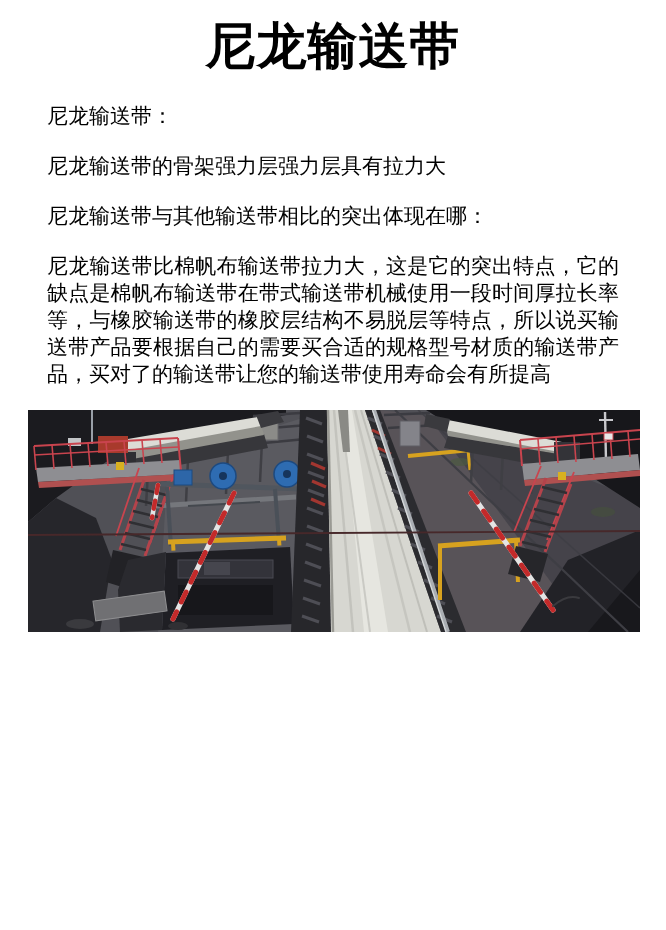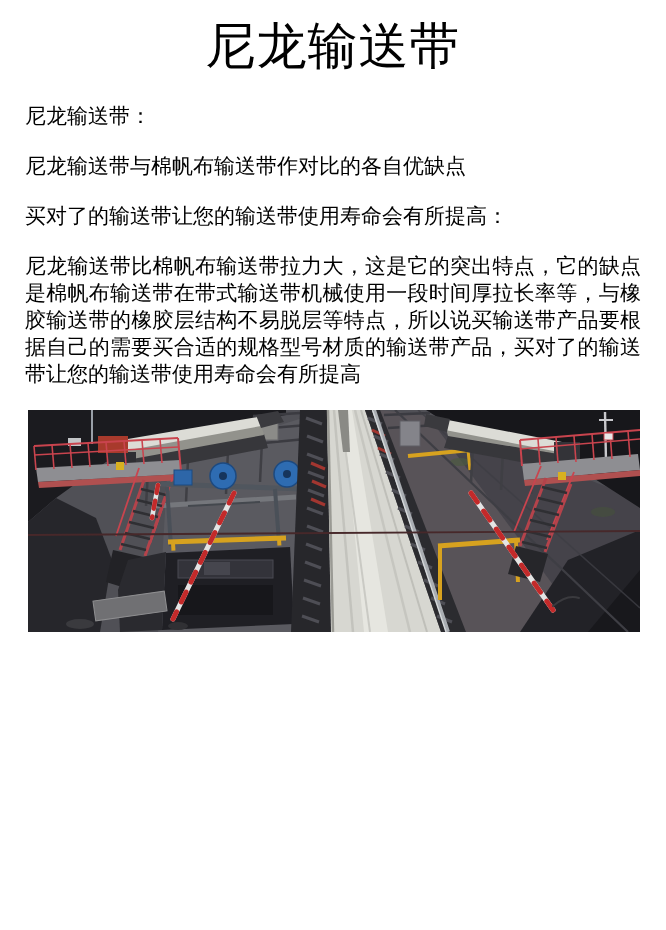--- a/index.html
+++ b/index.html
@@ -4,46 +4,46 @@
 <style>
   html,body{margin:0;padding:0;background:#ffffff;}
   body{
     width:666px;height:930px;overflow:hidden;
     font-family:"Liberation Sans","DejaVu Sans",sans-serif;
     color:#000;
   }
   .page{width:666px;height:930px;background:#fff;}
   .title{
     margin:14px 0 16px 0;
-    font-size:50px;line-height:65px;font-weight:400;
+    font-size:50px;line-height:65px;font-weight:700;
     text-align:center;color:#000;letter-spacing:1px;
   }
-  .content{padding:0 25px;}
+  .content{padding:0 47px;}
   .para{
     font-size:21px;line-height:27px;margin:23px 0;
     color:#000;text-align:justify;text-justify:inter-ideograph;
     word-break:break-all;
   }
   .photo{
     margin:23px 0 0 28px;width:612px;height:222px;display:block;
     line-height:0;
   }
   .photo svg{display:block;}
 </style>
 </head>
 <body>
 
 <div class="page">
 
   <h1 class="title">尼龙输送带</h1>
 
   <div class="content">
       <p class="para">尼龙输送带：</p>
-      <p class="para">尼龙输送带与棉帆布输送带作对比的各自优缺点</p>
-      <p class="para">买对了的输送带让您的输送带使用寿命会有所提高：</p>
+      <p class="para">尼龙输送带的骨架强力层强力层具有拉力大</p>
+      <p class="para">尼龙输送带与其他输送带相比的突出体现在哪：</p>
       <p class="para">尼龙输送带比棉帆布输送带拉力大，这是它的突出特点，它的缺点是棉帆布输送带在带式输送带机械使用一段时间厚拉长率等，与橡胶输送带的橡胶层结构不易脱层等特点，所以说买输送带产品要根据自己的需要买合适的规格型号材质的输送带产品，买对了的输送带让您的输送带使用寿命会有所提高</p>
     </div>
 
   <figure class="photo" aria-label="煤场双排带式输送机现场照片">
     <svg viewBox="0 0 612 222" width="612" height="222" preserveAspectRatio="none" role="img">
 
       <rect x="0" y="0" width="612" height="222" fill="var(--ground,#505056)"></rect>
       <polygon points="140,50 300,0 300,222 130,222" fill="#5a5a60"></polygon>
       <polygon points="352,0 400,6 560,222 413,222" fill="#585358"></polygon>
       <polygon points="400,6 612,90 612,222 560,222" fill="#45434a"></polygon>

